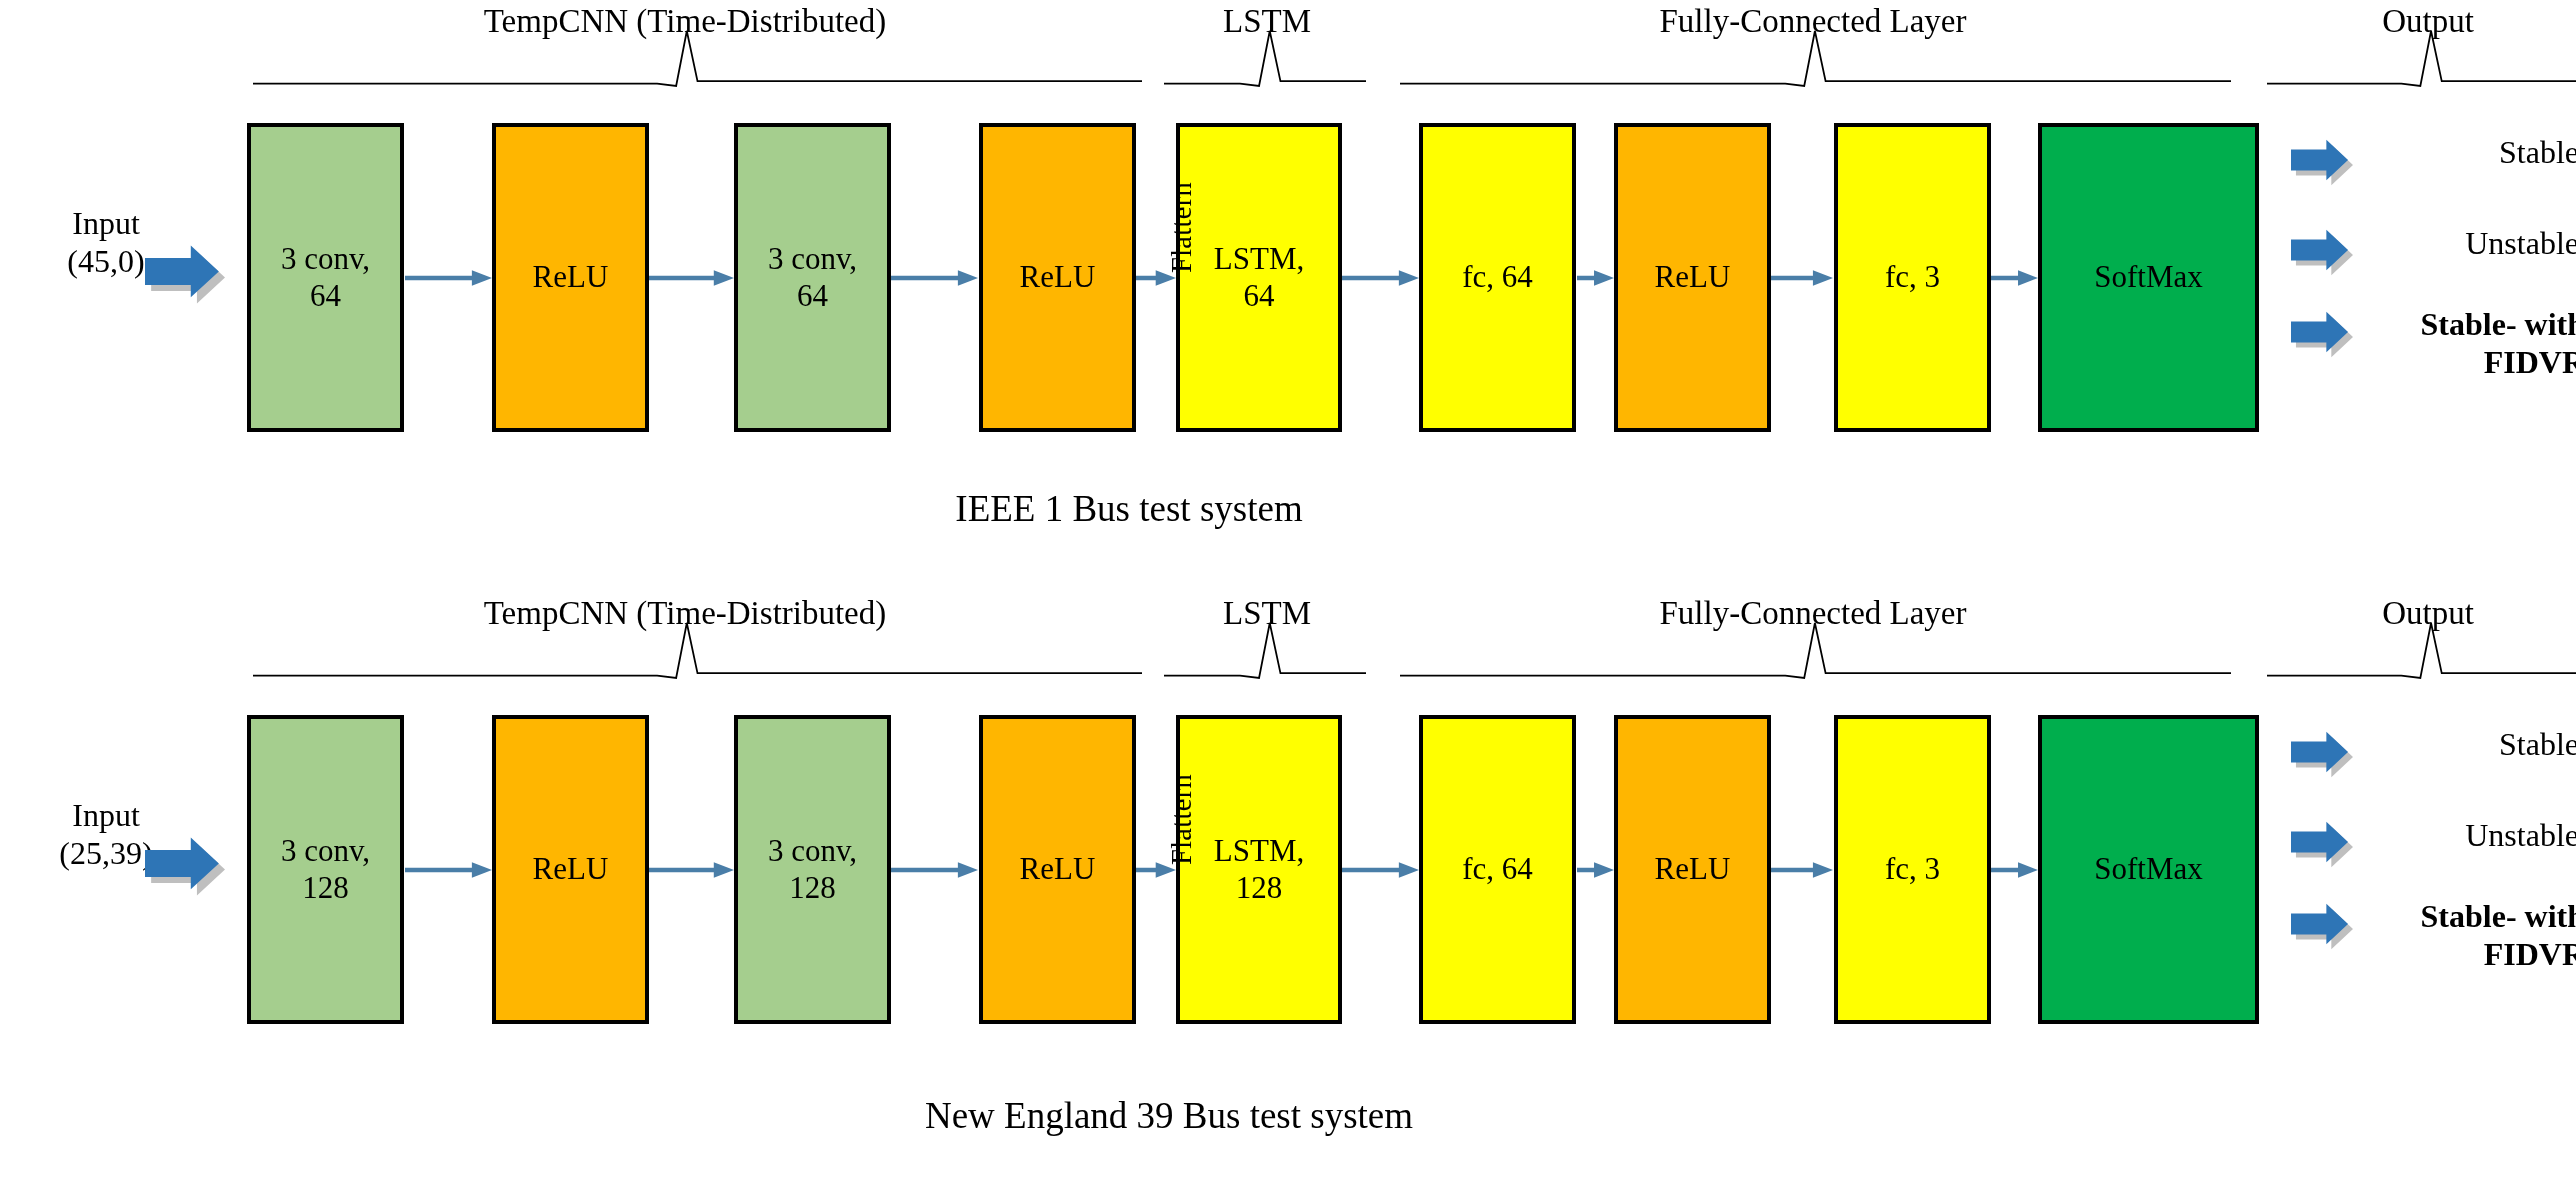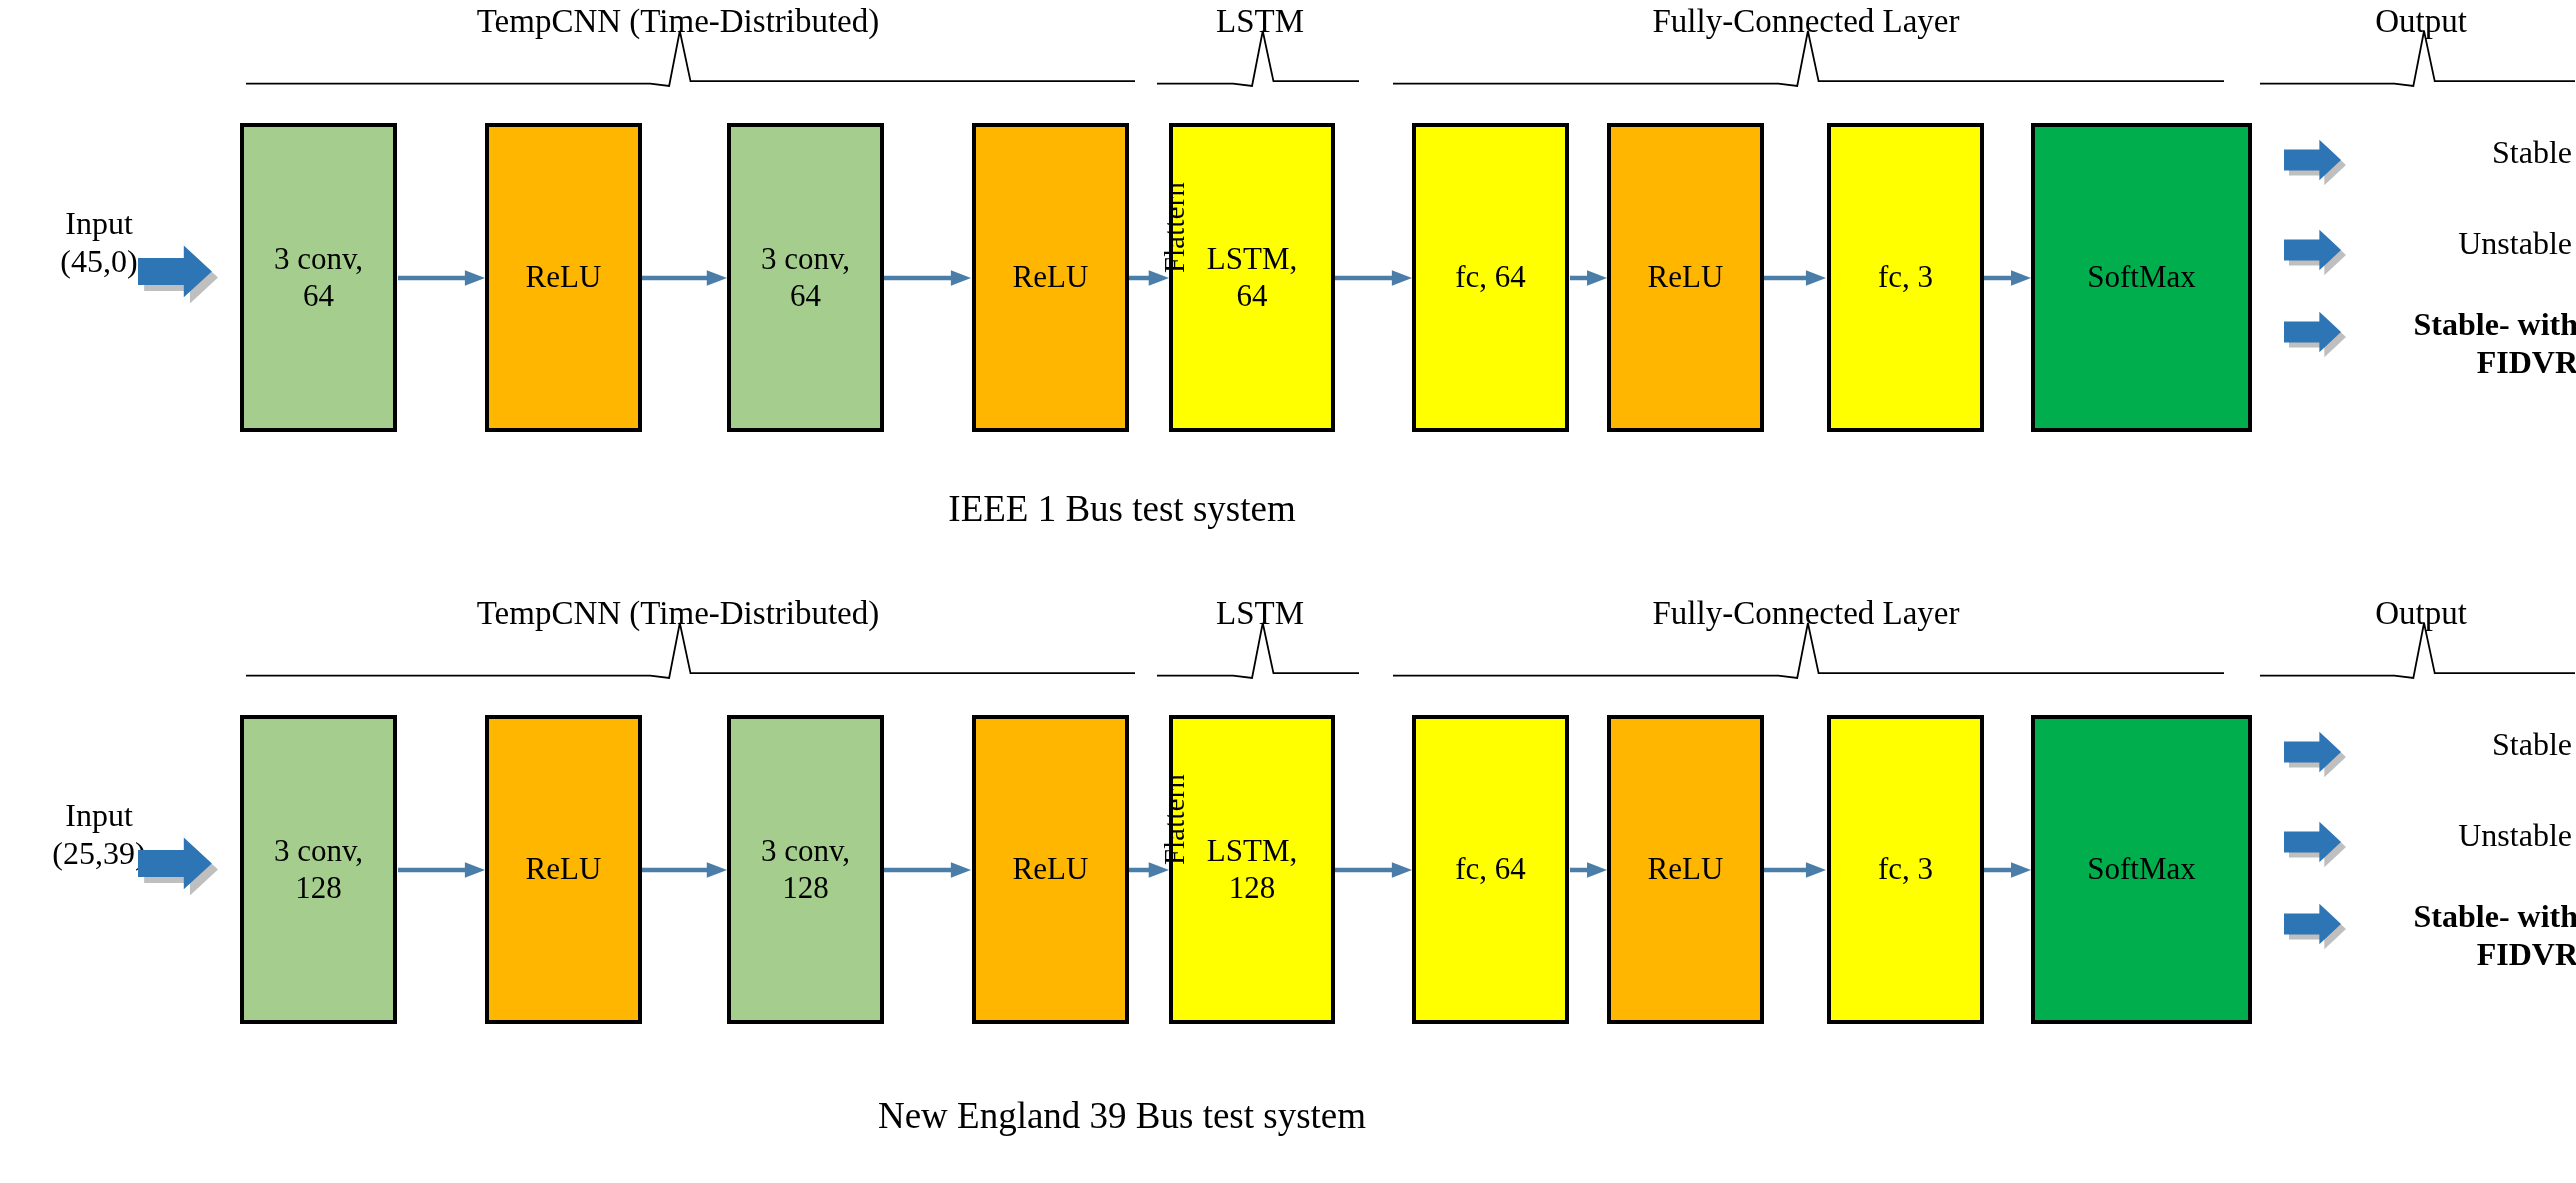--- a/index.html
+++ b/index.html
@@ -1,21 +1,21 @@
 <!DOCTYPE html>
 <html style="font-size:9.5px"><head>
 <meta charset="utf-8">
 <style>
   html,body{margin:0;padding:0;background:#fff;}
   body{
     width:2576px;height:1184px;position:relative;overflow:hidden;
     font-family:"Liberation Serif","DejaVu Serif",serif;
     color:#000;
   }
-  .diagram{position:absolute;left:10px;width:2224px;}
+  .diagram{position:absolute;left:17px;width:2224px;}
   #diagram-top{top:0;height:588px;}
   #diagram-bottom{top:592px;height:592px;}
 
   
   .section-header{
     position:absolute;text-align:center;font-size:33px;line-height:1.05;
     white-space:nowrap;
   }
 
   
@@ -359,15 +359,15 @@
       </svg>
     </div>
     <div class="output-label" style="left: 2360px; width: 202px; top: 225px;">Unstable</div>
     <div class="block-arrow" style="left: 2274px; top: 309px; width: 62px; height: 51px;">
       <svg viewBox="0 0 100 82" preserveAspectRatio="none">
         <path d="M8 27.98 H65.03999999999999 V12.44 L100 45 L65.03999999999999 77.56 V62.019999999999996 H8 Z" fill="#BFBFBF"></path>
         <path d="M0 19.98 H57.04 V4.4399999999999995 L92 37 L57.04 69.56 V54.019999999999996 H0 Z" fill="#2E75B6"></path>
       </svg>
     </div>
     <div class="output-label two-line" style="left: 2360px; width: 208px; top: 306px;">Stable- with FIDVR</div>
-    <div class="caption" style="top: 502px;">New England 39 Bus test system</div>
+    <div class="caption" style="top: 502px; margin-left: 40px;">New England 39 Bus test system</div>
   </div>
 
 
 </body></html>

